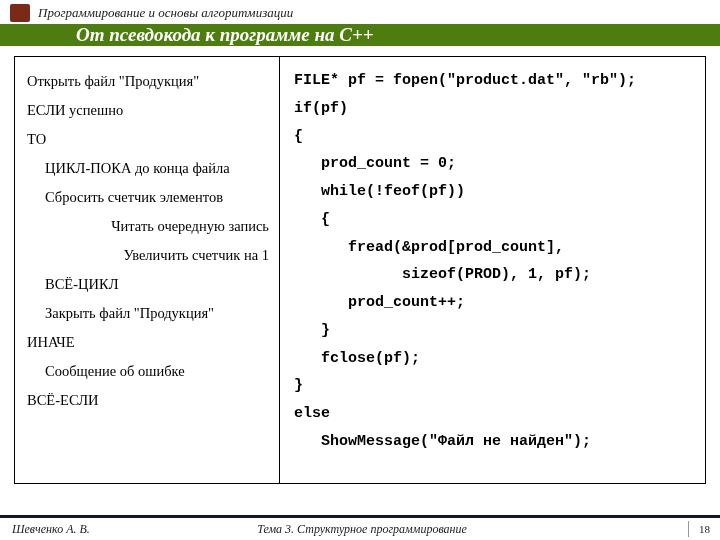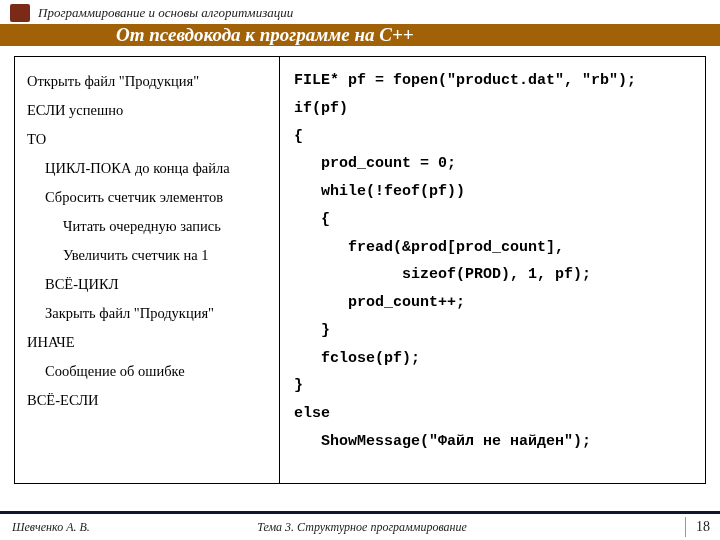--- a/index.html
+++ b/index.html
@@ -1,31 +1,31 @@
 <!DOCTYPE html>
 <html><head>
 <meta charset="utf-8">
 <style>
   * { box-sizing: border-box; margin: 0; padding: 0; }
   html, body { width: 720px; height: 540px; background: #fff; font-family: "Times New Roman", Times, serif; }
   .slide { width: 720px; height: 540px; position: relative; display: flex; flex-direction: column; }
   .topbar { display: flex; align-items: center; gap: 8px; padding: 4px 10px 2px 10px; }
   .topbar .icon { width: 20px; height: 18px; background: #7a2a17; border-radius: 2px; }
   .topbar .course { font-style: italic; font-size: 13px; color: #222; }
-  .band { background: #a16207; height: 22px; width: 100%; display: flex; align-items: center; padding-left: 116px; }
+  .band { background: #4d7c0f; height: 22px; width: 100%; display: flex; align-items: center; padding-left: 76px; }
   .band .title { color: #fff; font-style: italic; font-weight: bold; font-size: 19px; }
   .content { flex: 1; padding: 10px 14px 6px 14px; }
   .cols { display: flex; gap: 0; border: 1px solid #000; height: 428px; }
   .left { width: 265px; border-right: 1px solid #000; padding: 10px 10px 10px 12px; font-size: 14.5px; line-height: 2.0; }
   .left .i1 { padding-left: 18px; }
-  .left .i2 { padding-left: 36px; }
+  .left .i2 { padding-left: 36px; text-align: right; }
   .right { flex: 1; padding: 10px 10px 10px 14px; font-family: "Courier New", monospace; font-size: 15px; font-weight: bold; line-height: 1.85; white-space: pre; color: #000; }
   .footer { display: flex; align-items: center; justify-content: space-between; padding: 3px 0 3px 12px; font-style: italic; font-size: 12px; color: #222; border-top: 3px solid #0f172a; }
   .footer .center { position: absolute; left: 4px; right: 0; text-align: center; pointer-events: none; }
-  .footer .page { border-left: 1px solid #999; padding: 2px 10px; min-width: 28px; text-align: center; font-style: normal; font-size: 14px; }
+  .footer .page { border-left: 1px solid #999; padding: 2px 10px; min-width: 28px; text-align: center; font-style: normal; font-size: 11px; }
 </style>
 </head>
 <body>
 
 <div class="slide">
   <div class="topbar">
     <div class="icon"></div>
     <div class="course">Программирование и основы алгоритмизации</div>
   </div>
   <div class="band">

